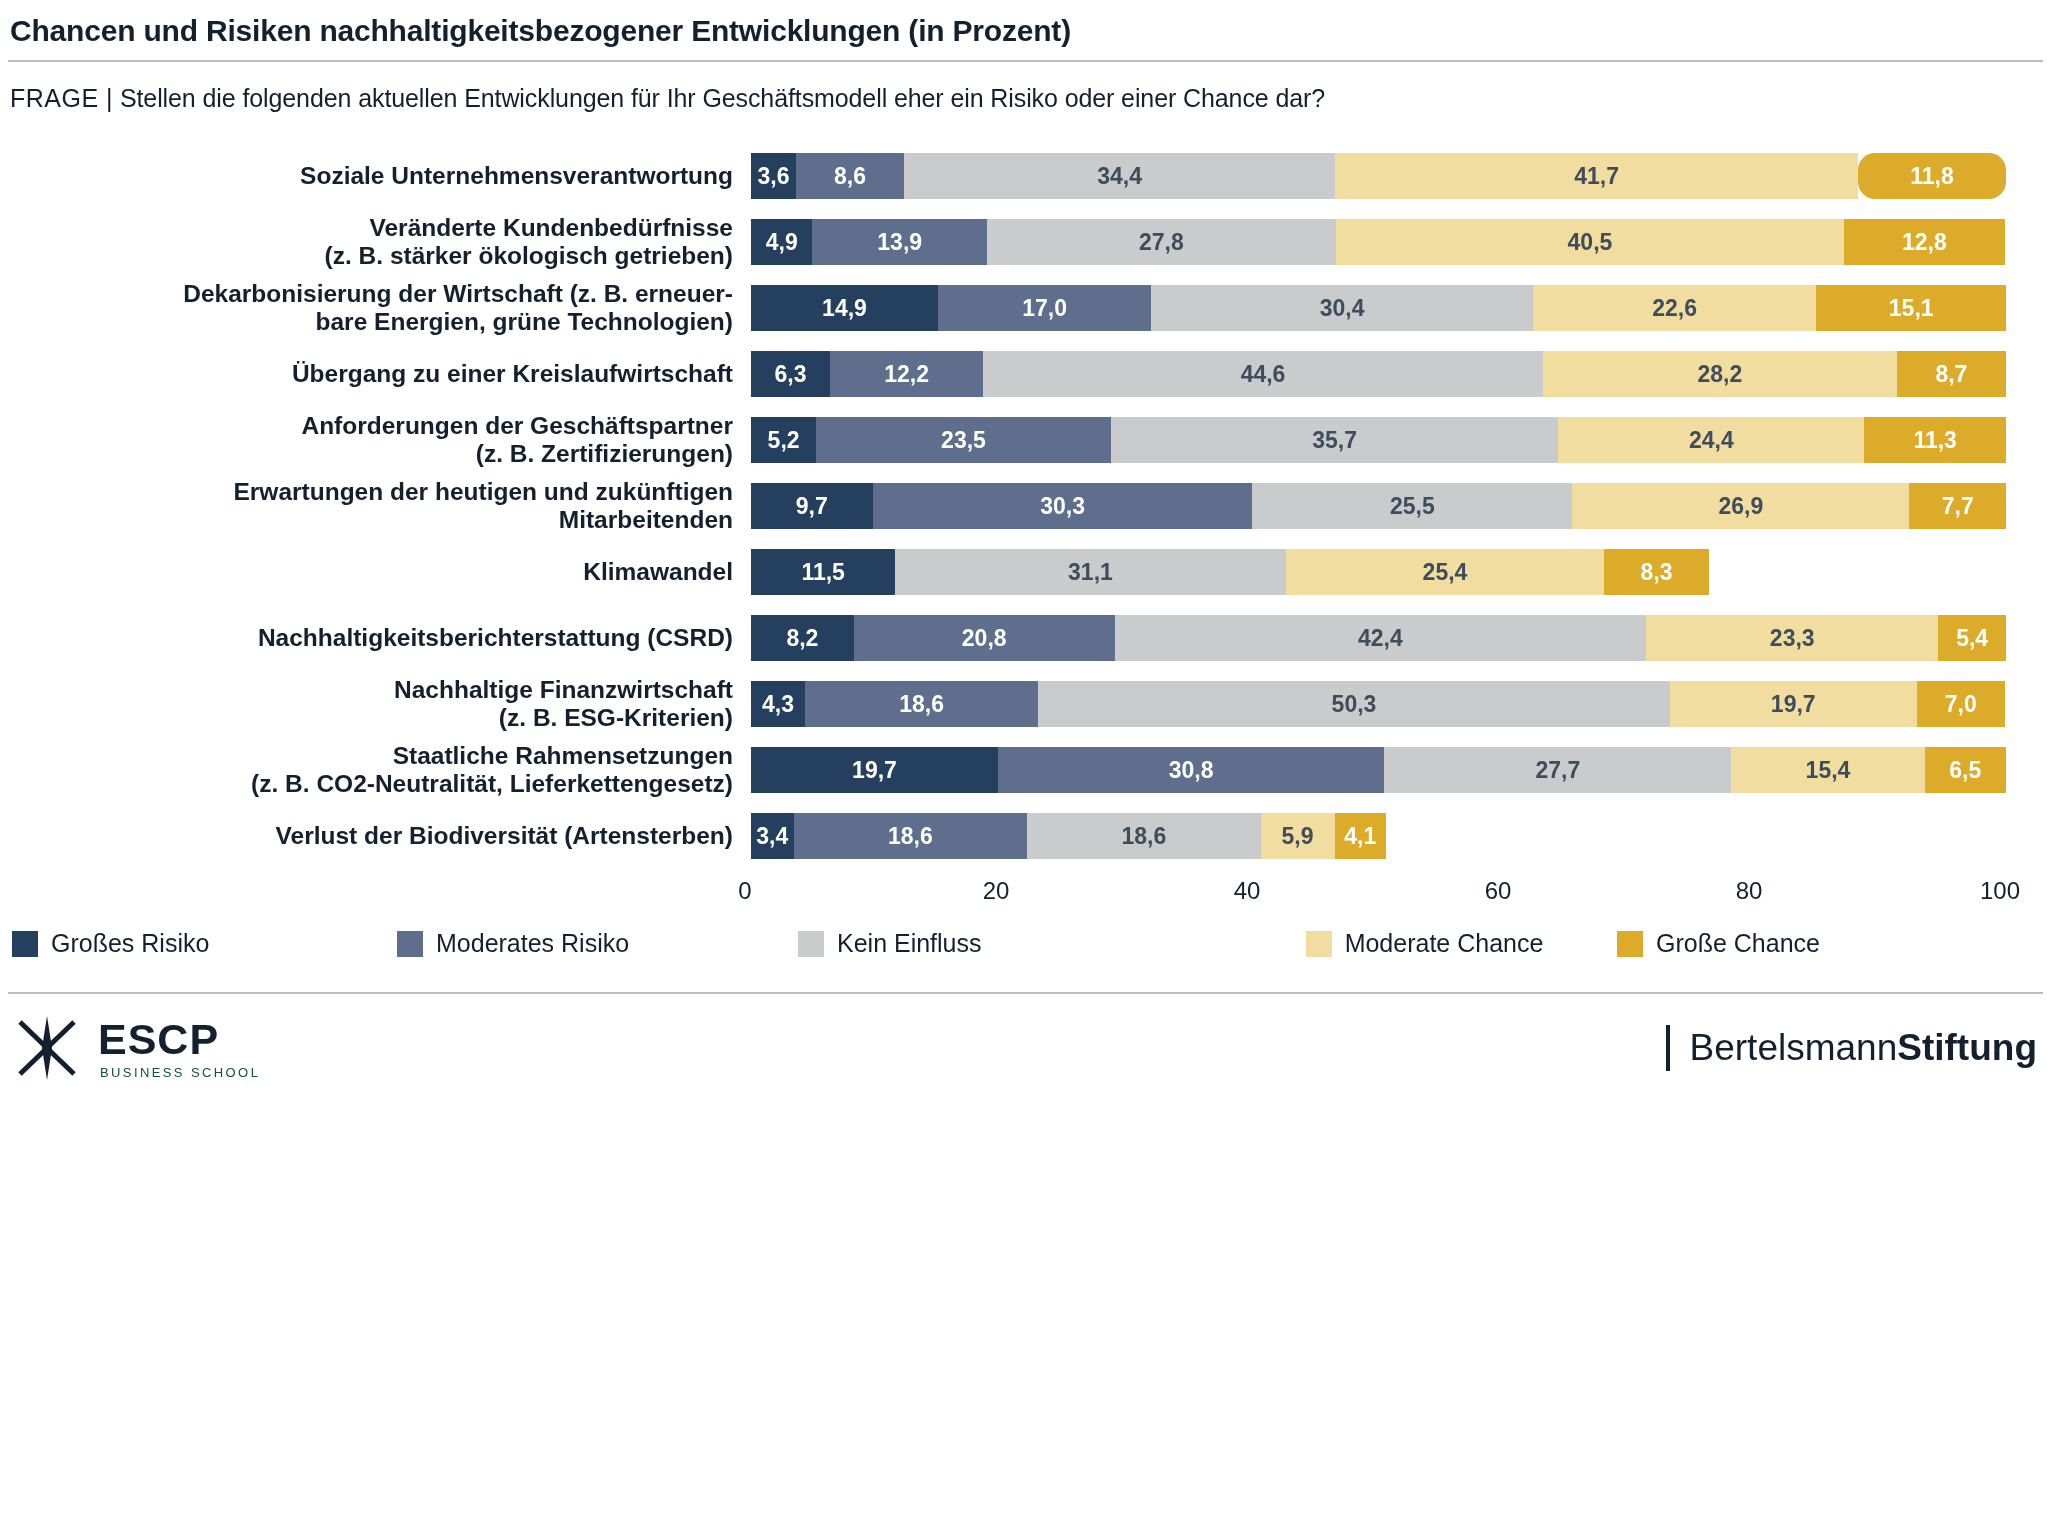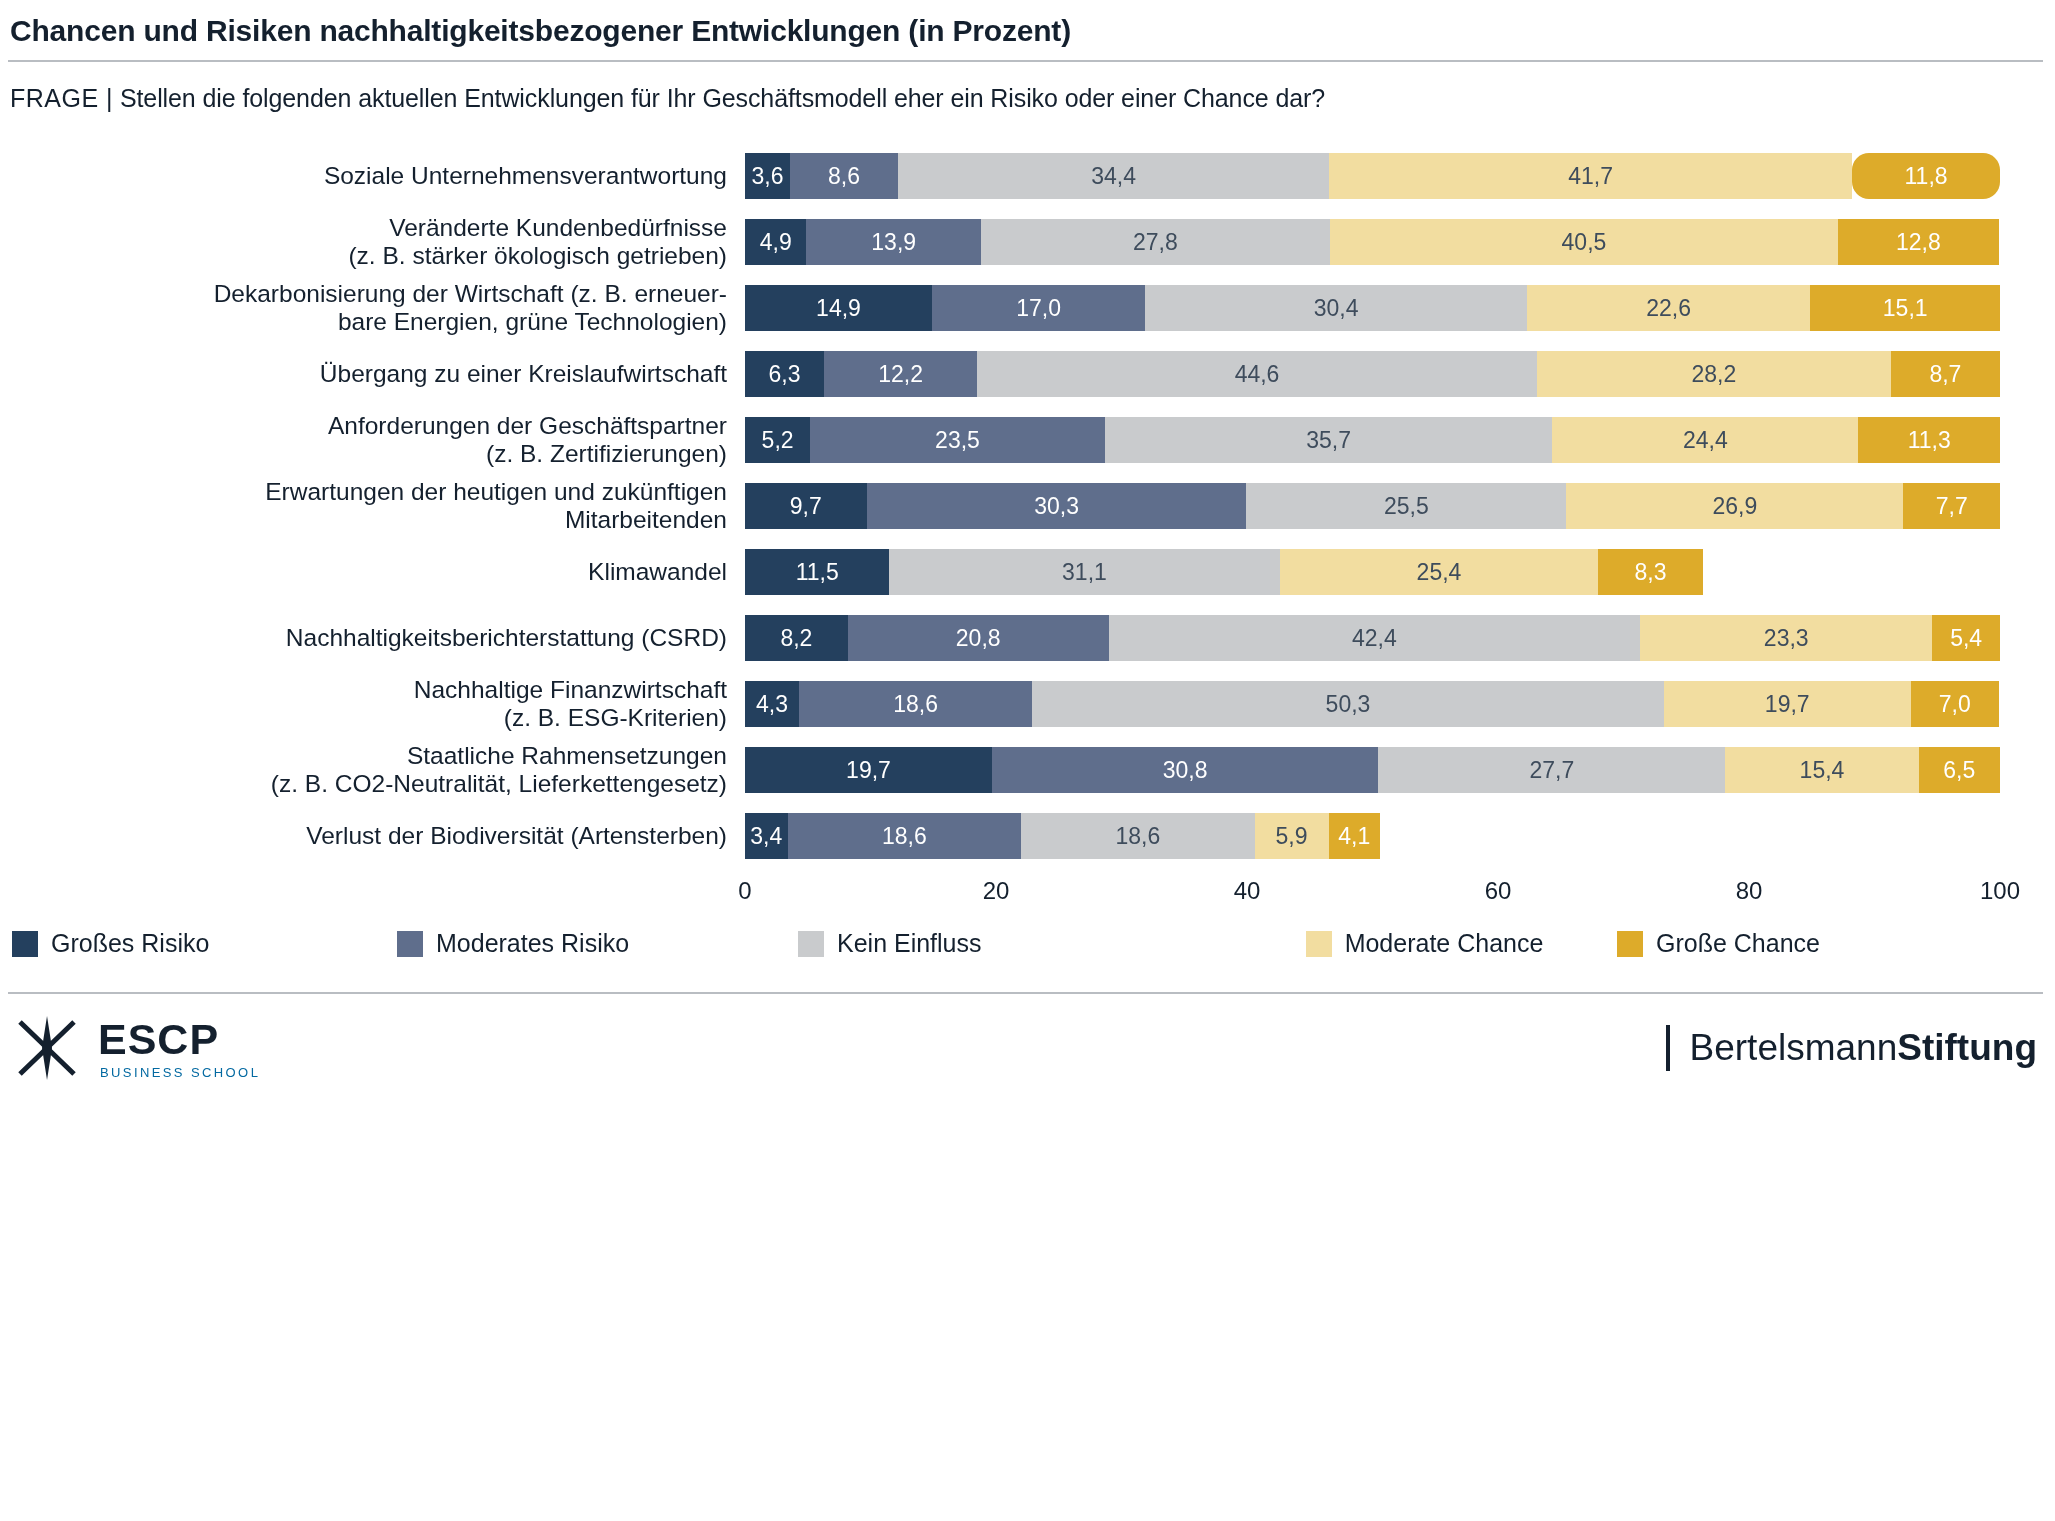--- a/index.html
+++ b/index.html
@@ -37,21 +37,22 @@
     letter-spacing: -0.1px;
   }
   .question .q-label {
     letter-spacing: 0.5px;
   }
 
   
   .chart {
     position: relative;
     margin-top: 30px;
-    padding-left: 10px;
+    padding-left: 16px;
+    font-weight: bold;
   }
   .row {
     display: flex;
     align-items: center;
     height: 66px;
   }
   .row-label {
     width: 735px;
     text-align: right;
     padding-right: 18px;
@@ -144,21 +145,21 @@
   }
   .escp-name {
     font-size: 43px;
     font-weight: bold;
     letter-spacing: 1px;
     color: #14202e;
   }
   .escp-sub {
     font-size: 13px;
     letter-spacing: 2.4px;
-    color: #0369a1;
+    color: #14532d;
     margin-top: 5px;
     padding-left: 2px;
   }
   .bst {
     display: flex;
     align-items: center;
     font-size: 37px;
     color: #14202e;
   }
   .bst-bar {

